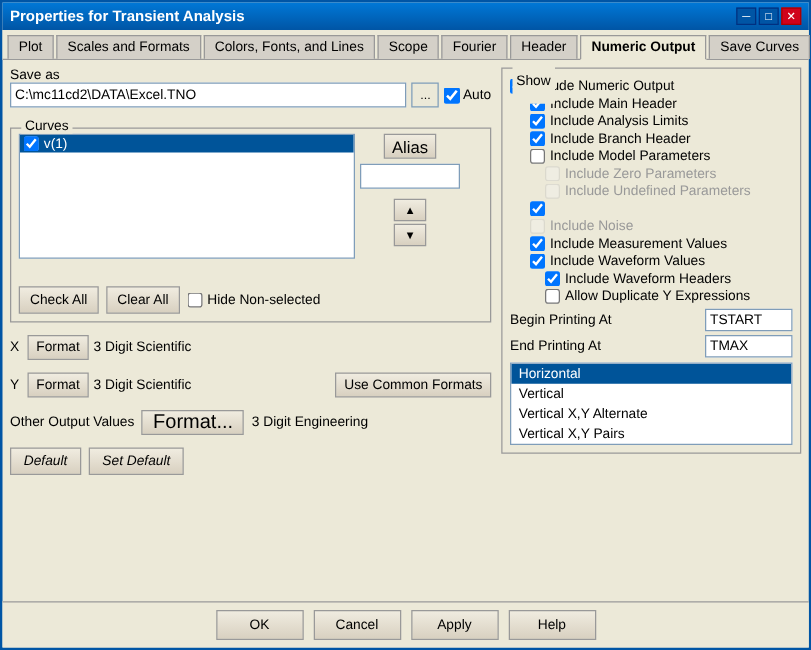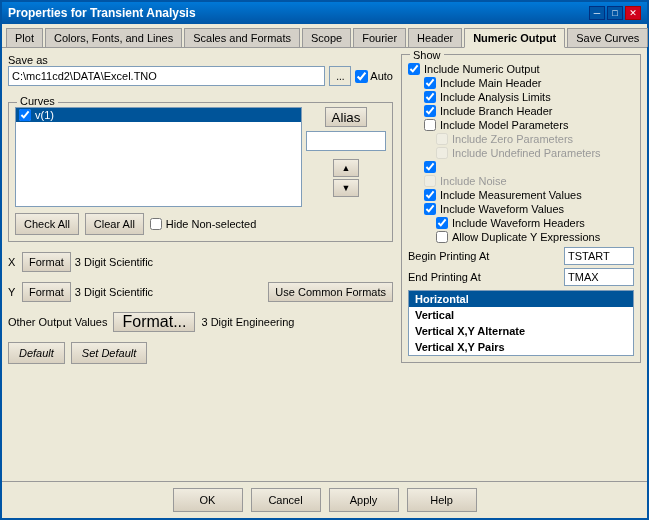--- a/index.html
+++ b/index.html
@@ -105,21 +105,21 @@
 
     .right-panel {
       width: 240px;
       display: flex;
       flex-direction: column;
       gap: 4px;
     }
 
     .group-box {
       border: 1px solid #999;
-      padding: 4px 6px 6px 6px;
+      padding: 4px 24px 6px 6px;
       position: relative;
       margin-top: 6px;
     }
 
     .group-box-label {
       position: absolute;
       top: -8px;
       left: 8px;
       background: #ece9d8;
       padding: 0 3px;
@@ -216,21 +216,21 @@
       display: flex;
       align-items: center;
       justify-content: center;
       font-size: 9px;
     }
 
     .curves-controls {
       display: flex;
       align-items: center;
       gap: 6px;
-      margin-top: 2px;
+      margin-top: 18px;
     }
 
     .ctrl-btn {
       height: 22px;
       padding: 0 8px;
       border: 1px solid #999;
       background: linear-gradient(to bottom, #f0ece0, #d8d0c0);
       cursor: pointer;
       font-size: 11px;
     }
@@ -316,21 +316,21 @@
       border: 1px solid #999;
       padding: 6px;
       position: relative;
     }
 
     .show-group-label {
       position: absolute;
       top: -8px;
       left: 8px;
       background: #ece9d8;
-      padding: 2px 3px;
+      padding: 12px 3px;
       font-size: 11px;
     }
 
     .check-row {
       display: flex;
       align-items: center;
       gap: 4px;
       margin: 2px 0;
       font-size: 11px;
     }
@@ -371,21 +371,20 @@
       padding: 1px 3px;
       font-size: 11px;
       margin-left: 20px;
     }
 
     .orientation-list {
       border: 1px solid #7f9db9;
       background: white;
       margin-top: 4px;
       overflow: hidden;
-      font-weight: bold;
     }
 
     .orient-item {
       padding: 2px 6px;
       font-size: 11px;
       cursor: pointer;
     }
 
     .orient-item.selected {
       background: #005499;
@@ -437,22 +436,22 @@
     <span class="title-bar-text">Properties for Transient Analysis</span>
     <div class="title-bar-buttons">
       <div class="title-btn min">─</div>
       <div class="title-btn max">□</div>
       <div class="title-btn">✕</div>
     </div>
   </div>
 
   <div class="tab-bar">
     <div class="tab">Plot</div>
+    <div class="tab">Scales and Formats</div>
     <div class="tab">Colors, Fonts, and Lines</div>
-    <div class="tab">Scales and Formats</div>
     <div class="tab">Scope</div>
     <div class="tab">Fourier</div>
     <div class="tab">Header</div>
     <div class="tab active">Numeric Output</div>
     <div class="tab">Save Curves</div>
 
   </div>
 
   <div class="content">
 

